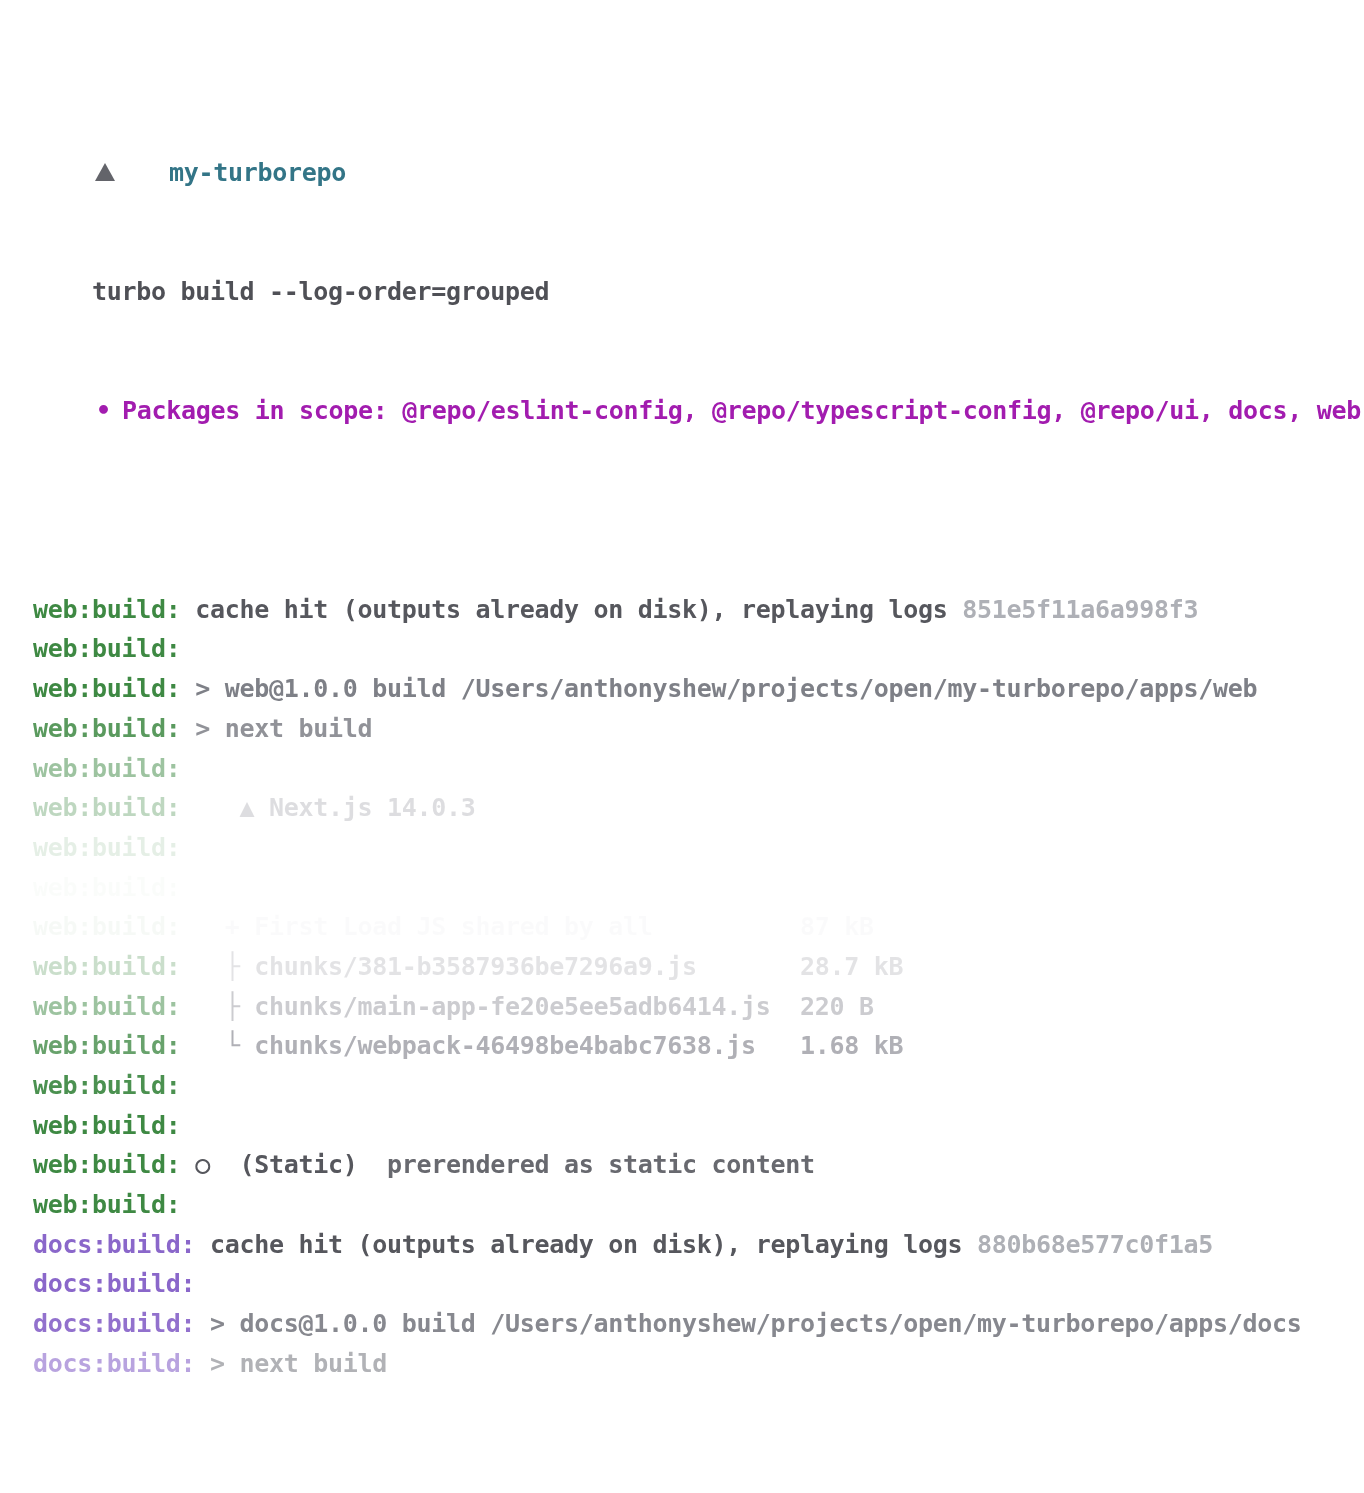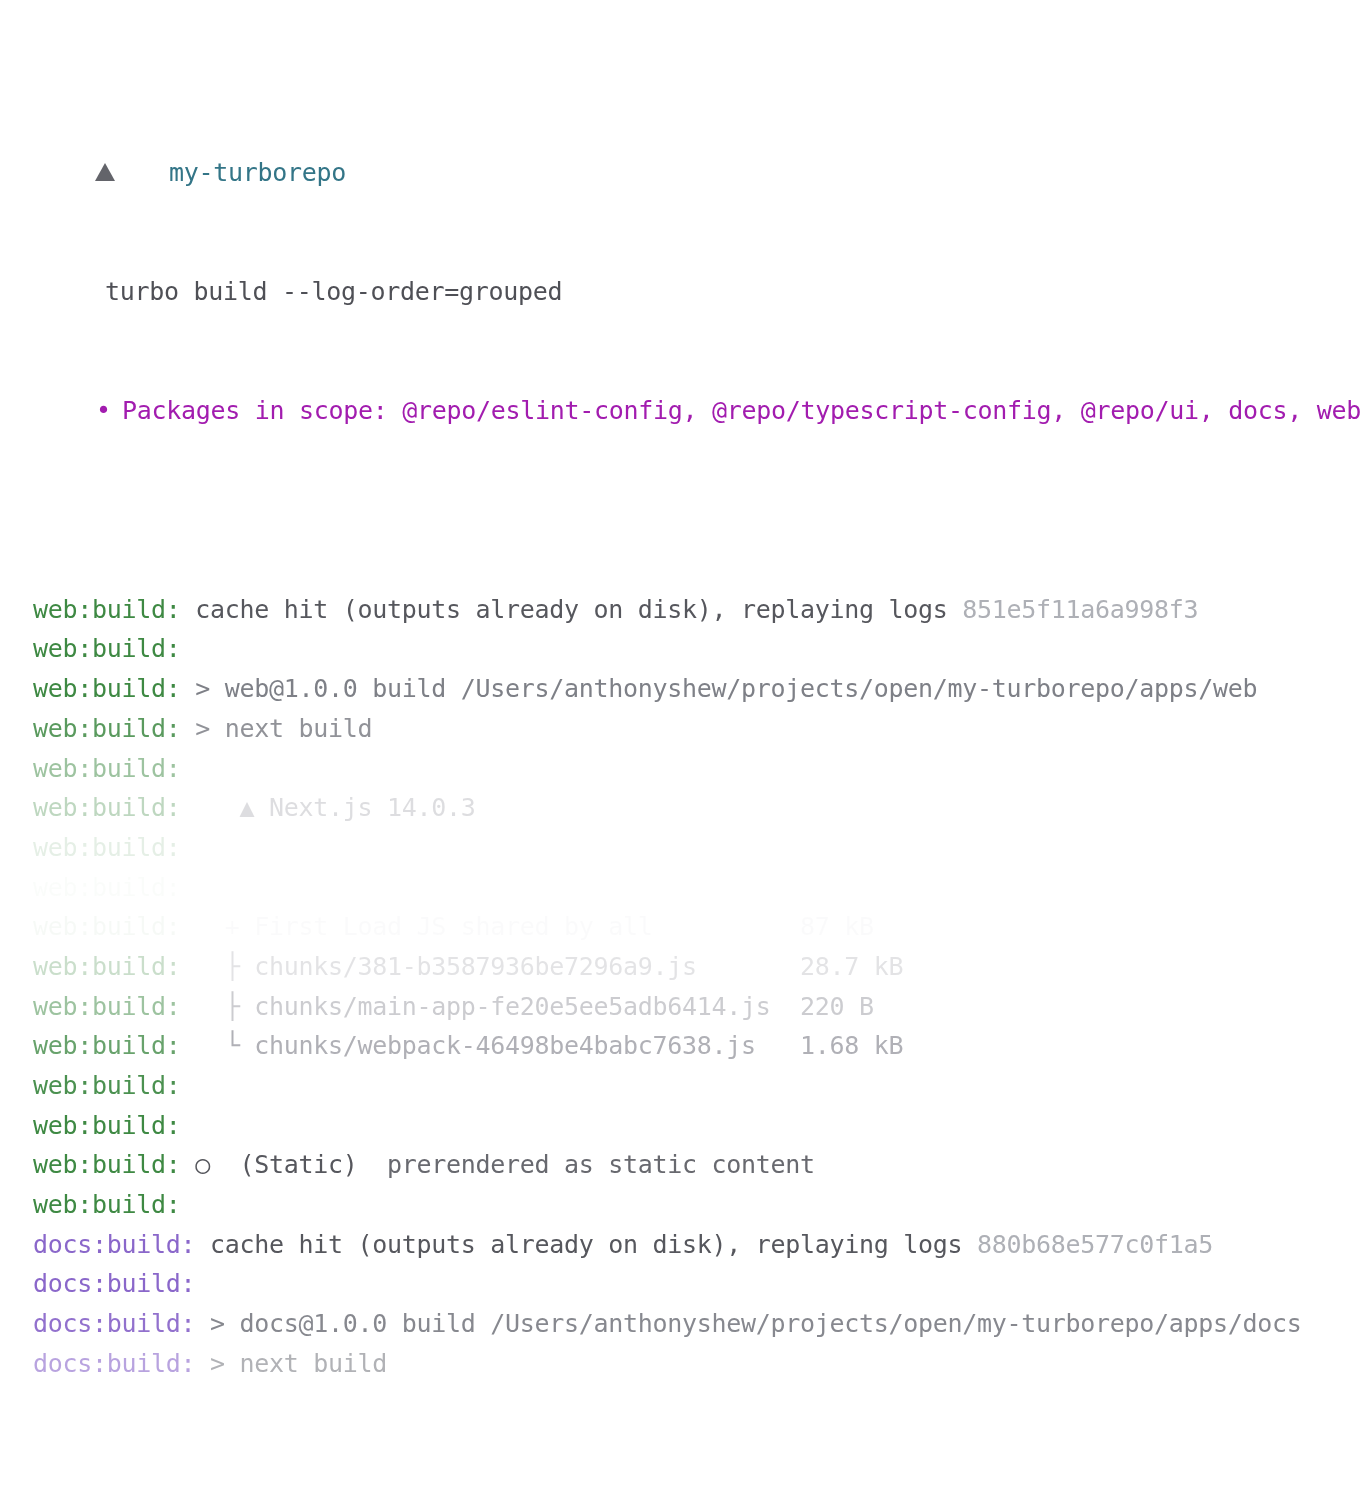--- a/index.html
+++ b/index.html
@@ -8,31 +8,32 @@
     width:1364px;height:1493px;
     overflow:hidden;
     background:#ffffff;
     box-sizing:border-box;
     padding:34px 0 0 33px;
     font-family:"DejaVu Sans Mono","Liberation Mono",monospace;
     font-size:25px;
     line-height:39.7px;
     letter-spacing:-0.3px;
     white-space:pre;
+    font-weight:bold;
   }
   .row{height:39.7px;}
   .tri{
     display:inline-block;width:0;height:0;
     border-left:10px solid transparent;
     border-right:10px solid transparent;
     border-bottom:18px solid #63646a;
     margin-left:3px;
   }
   .repo{margin-left:54px;}
-  .cmd{margin-left:13px;}
+  .cmd{margin-left:0;}
   .bullet{display:inline-block;width:30px;text-indent:4px;}
 </style>
 </head>
 <body>
 
 <div class="term">
   <div class="row">
     <span class="tri"></span><span class="repo" style="color: rgb(51, 117, 135);">my-turborepo</span>
   </div>
   <div class="row">

